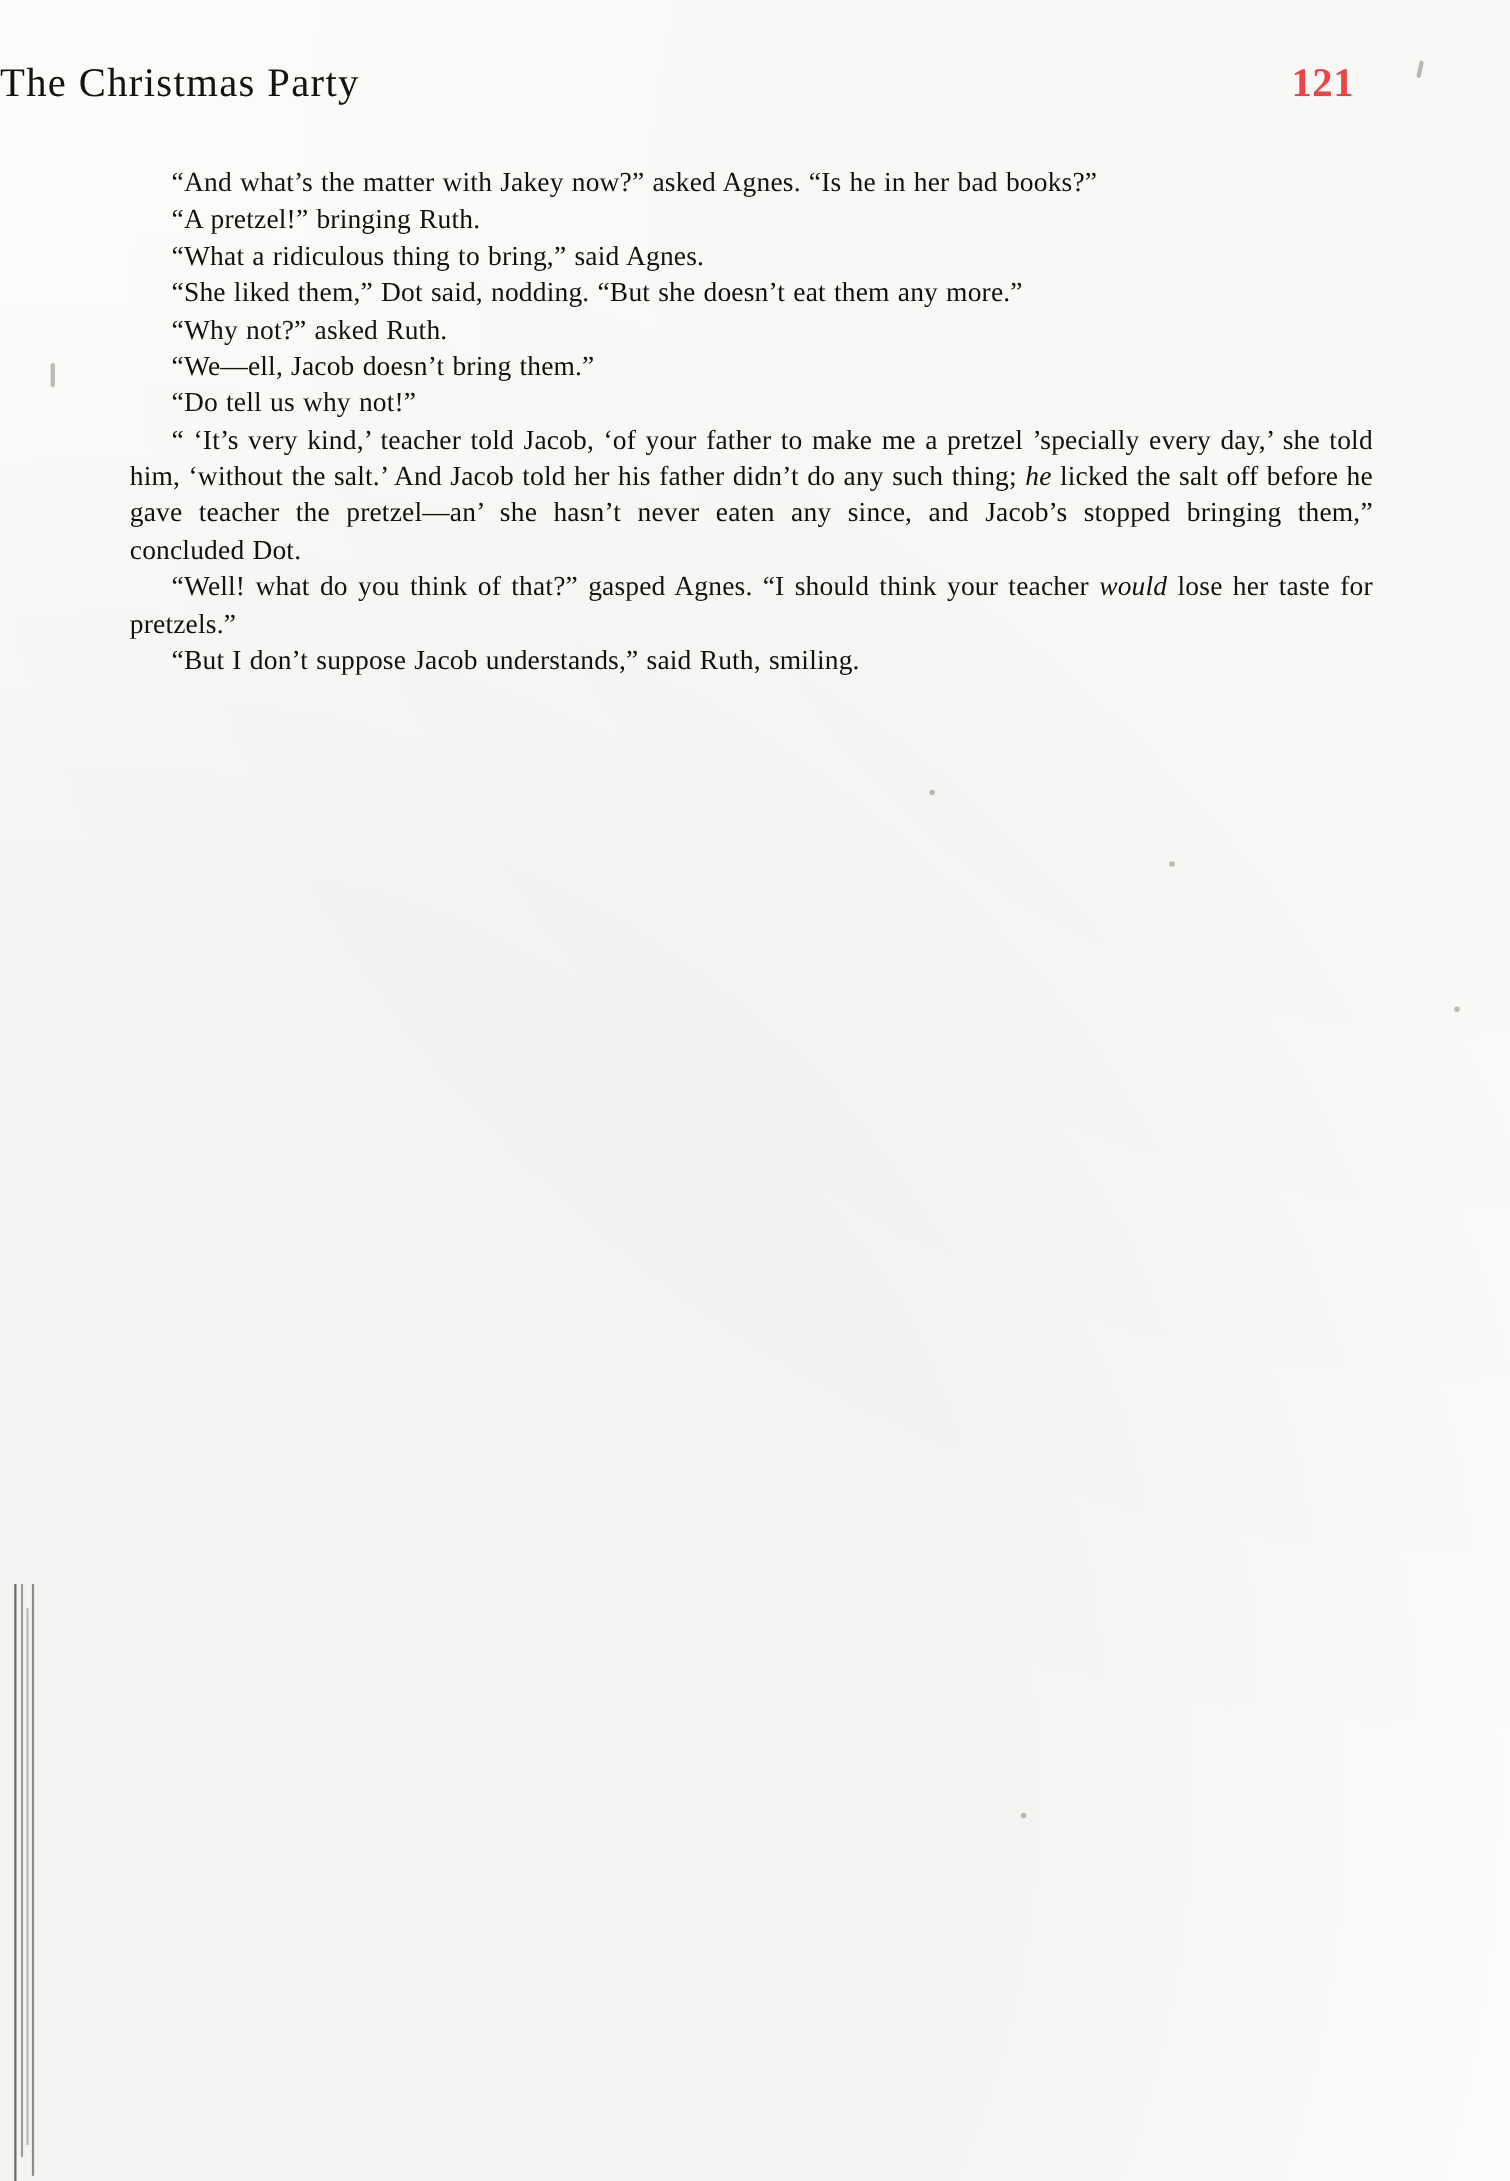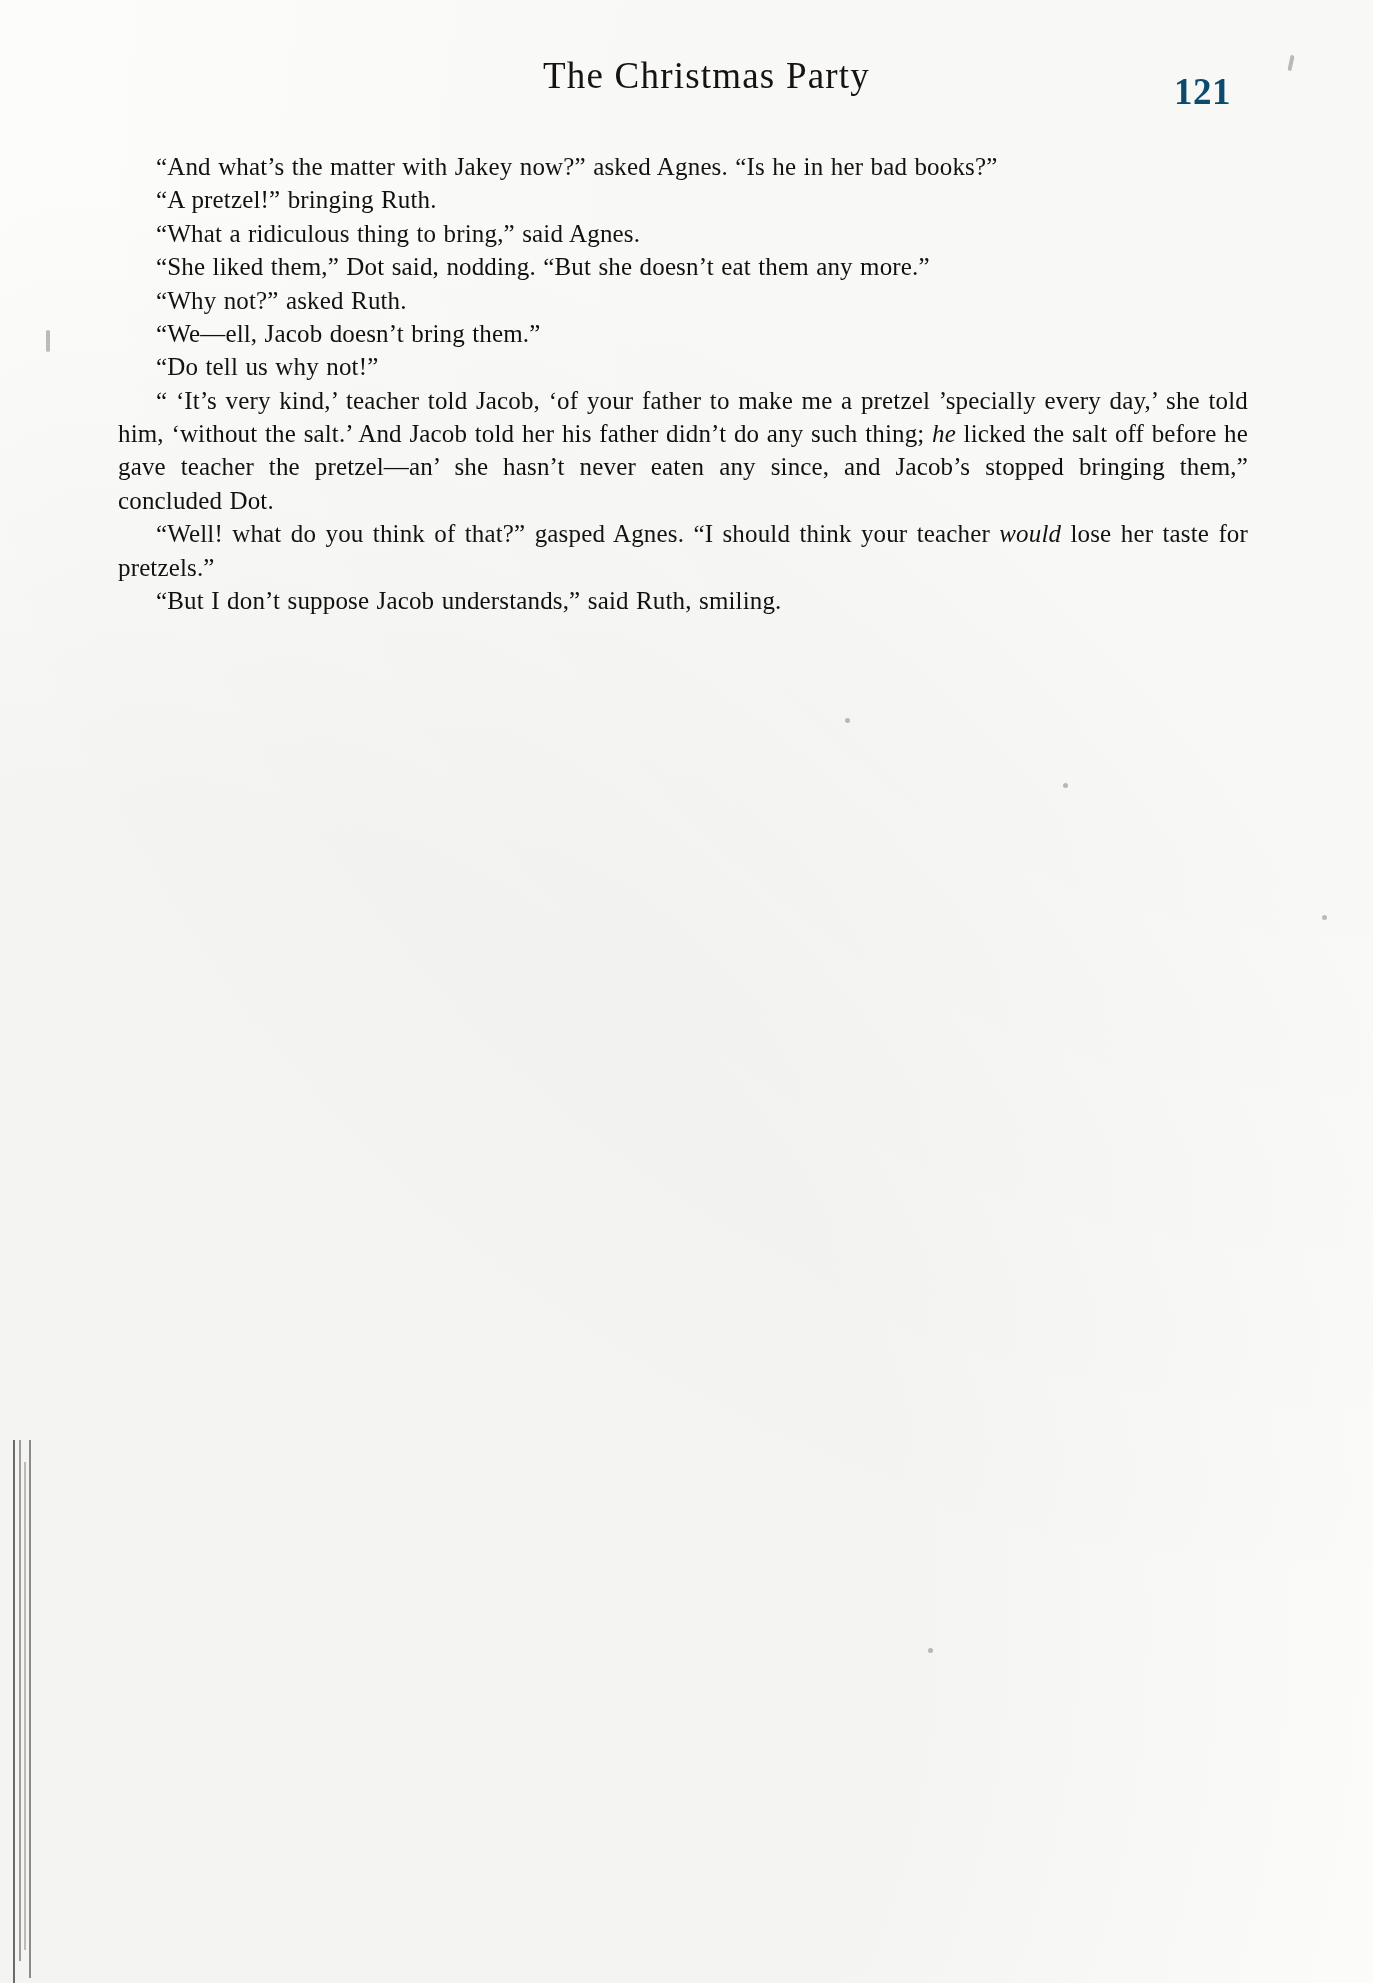--- a/index.html
+++ b/index.html
@@ -57,34 +57,32 @@
   header.page-header {
     position: absolute;
     left: 0; right: 0;
     top: 54px;
     height: 64px;
   }
   .running-head {
     position: absolute;
     left: 0; right: 0;
     top: 0;
-    text-align: center;
     font-size: 37px;
     letter-spacing: 1.2px;
     font-weight: 400;
     color: #161310;
-    margin-left: 40px;
   }
   .folio {
     position: absolute;
     right: 142px;
-    top: 16px;
+    top: 0;
     font-size: 37px;
     font-weight: 700;
-    color: #0c4a6e;
+    color: #ef4444;
     letter-spacing: .5px;
   }
 
   .text-body {
     position: absolute;
     left: 118px;
     top: 150px;
     width: 1130px;
   }
 

